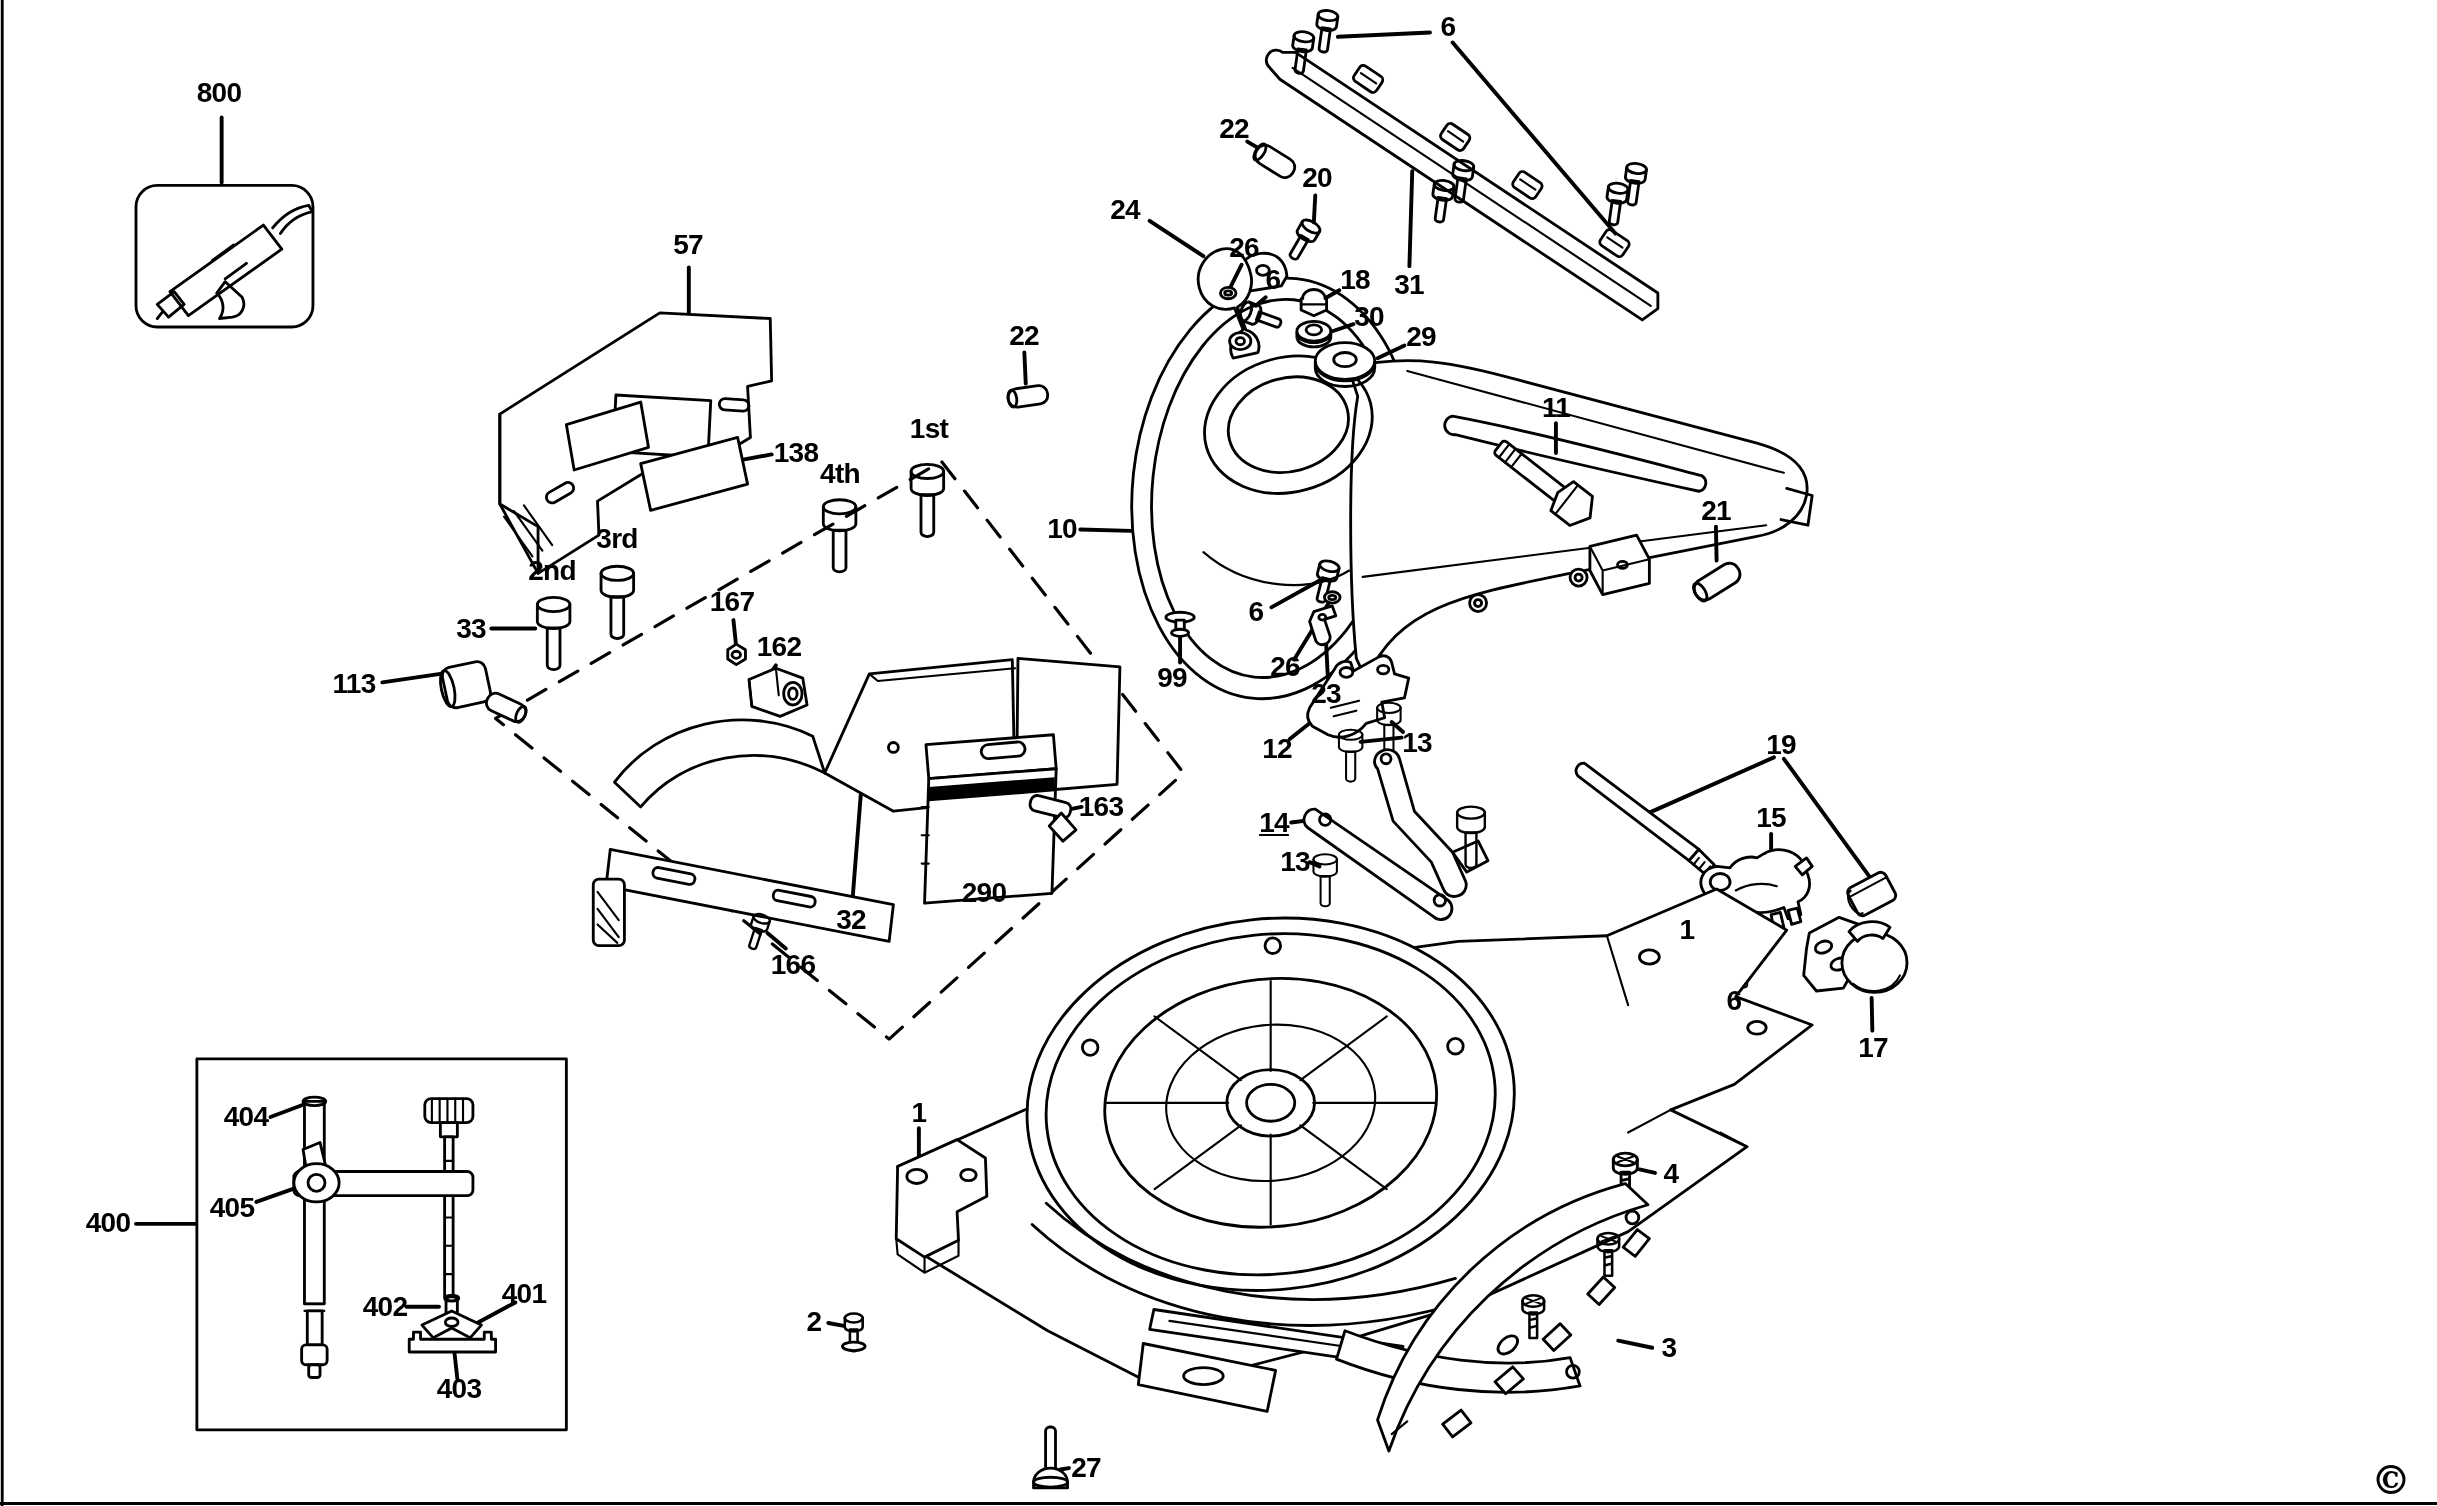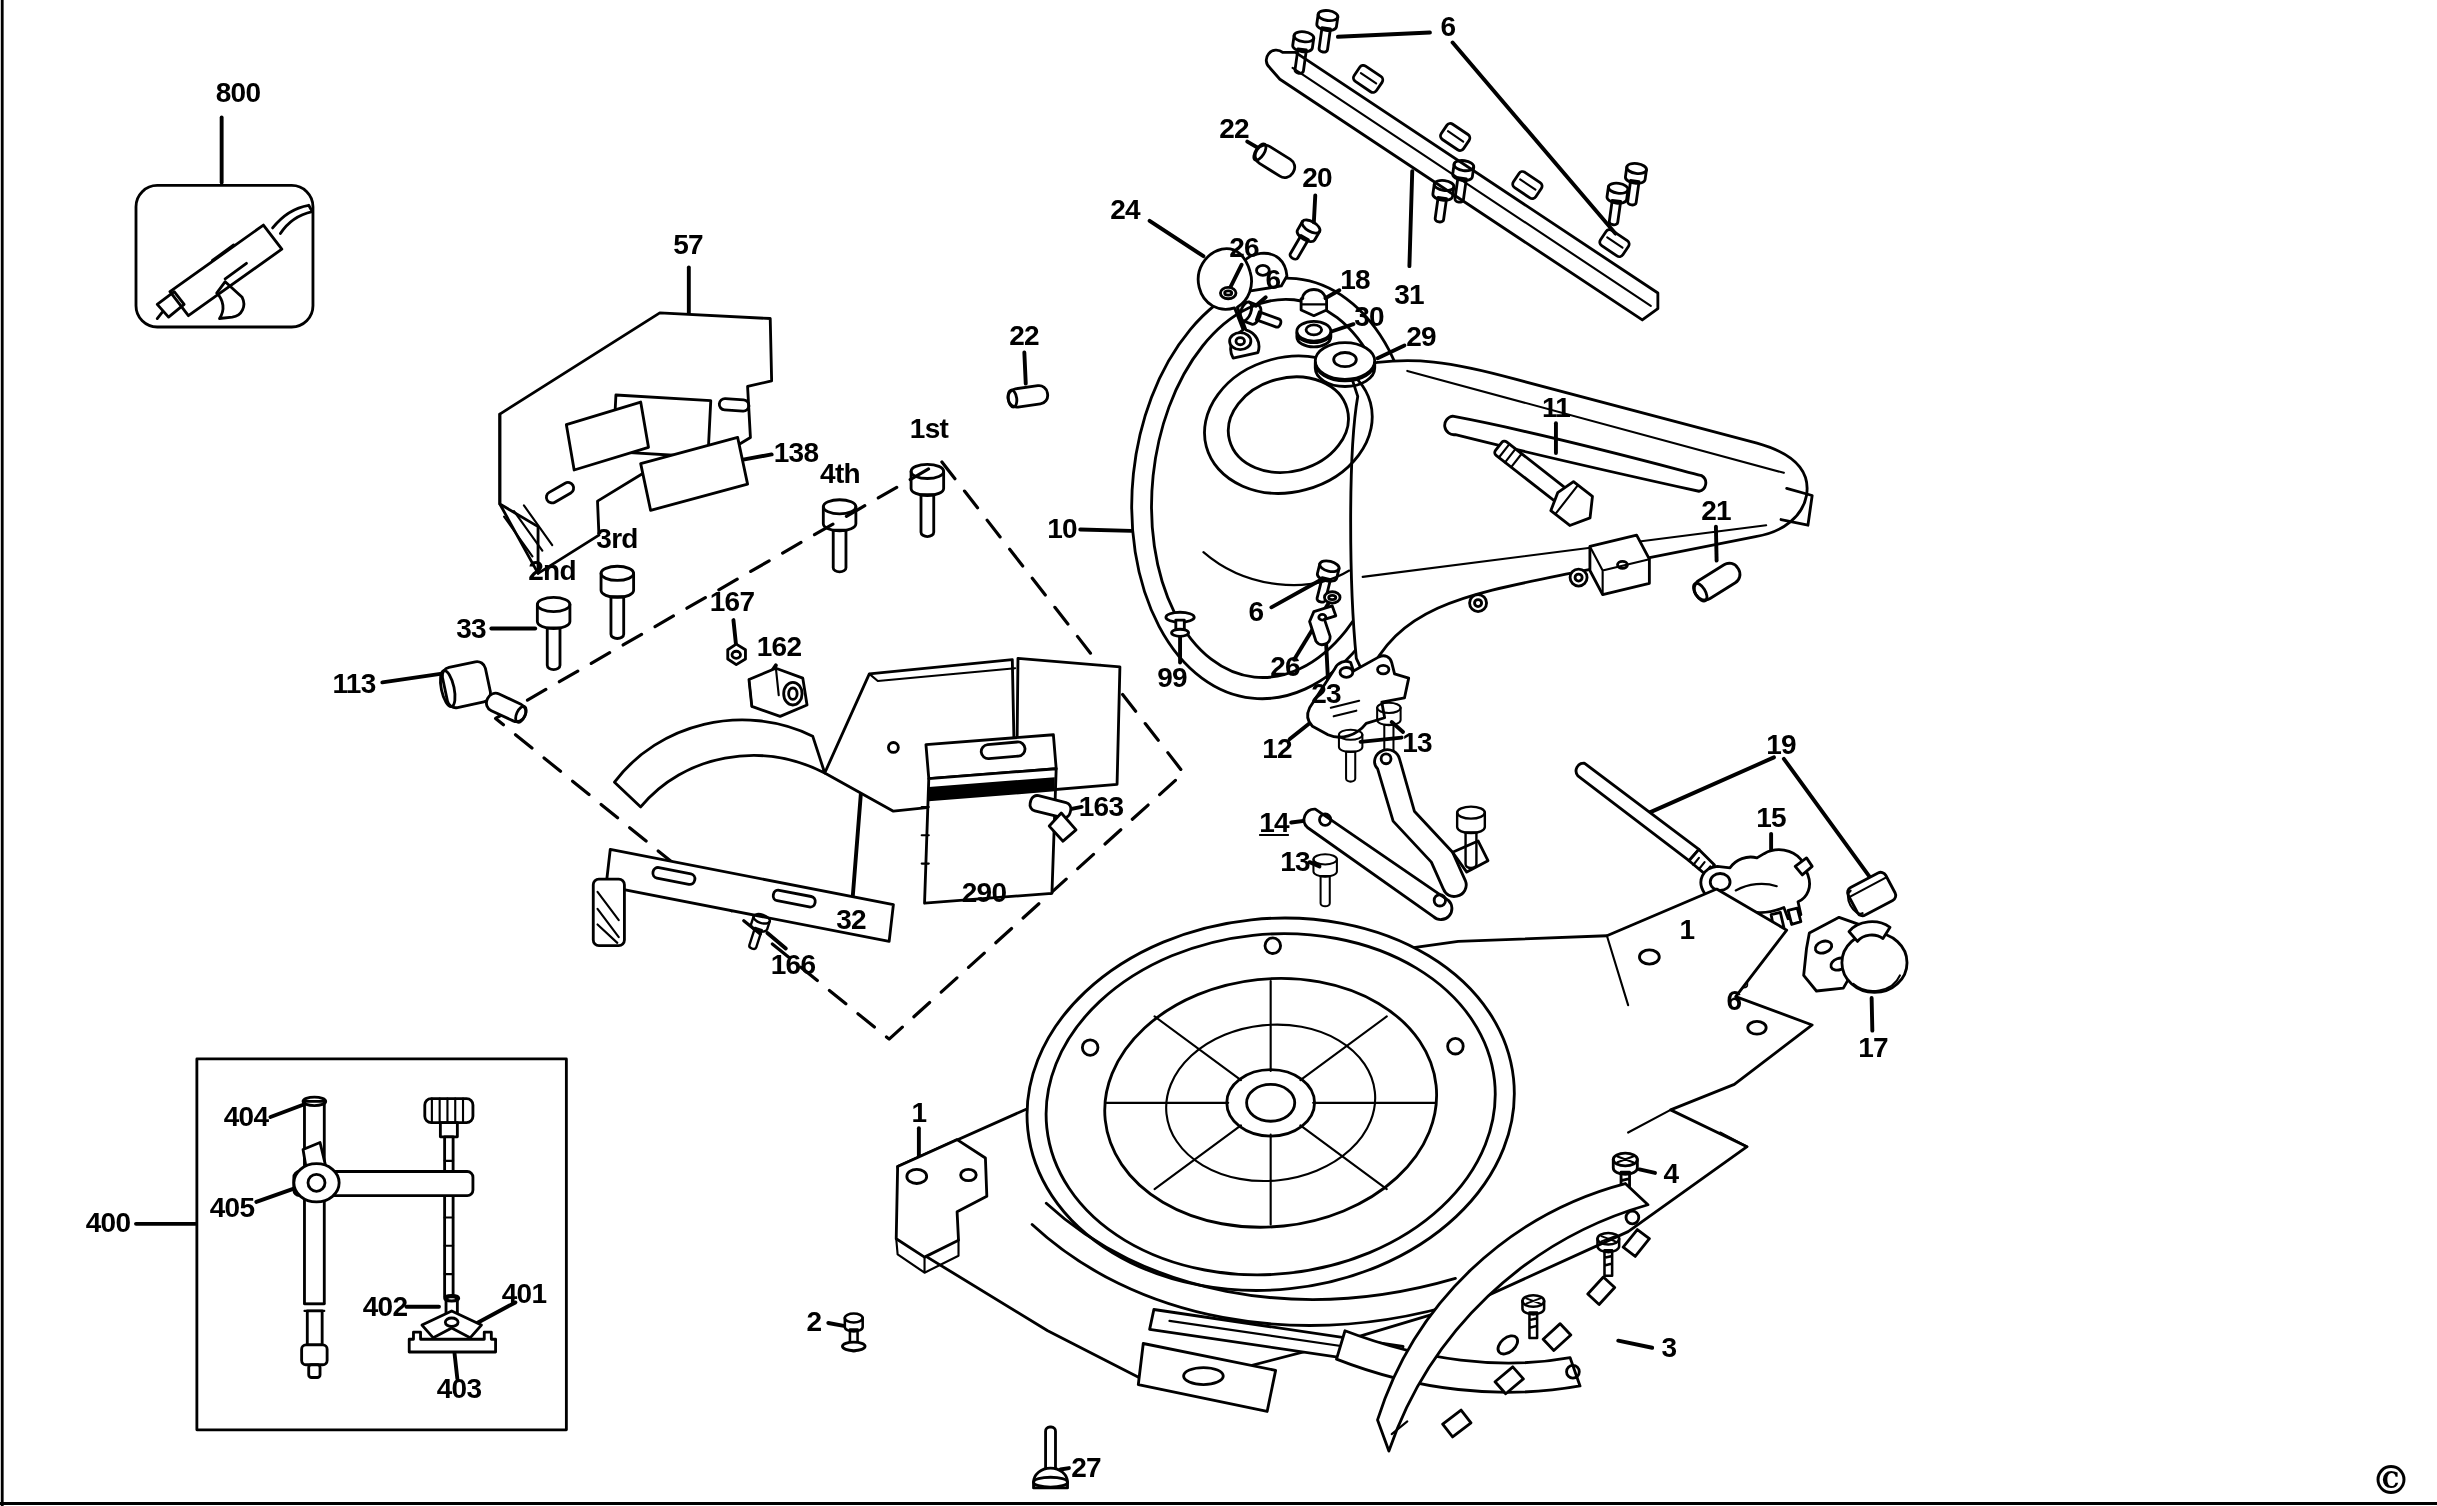--- a/index.html
+++ b/index.html
@@ -457,21 +457,21 @@
       <rect class="w" x="630" y="1832" width="16" height="30" rx="6"></rect>
       <ellipse cx="638" cy="1834" rx="10" ry="4"></ellipse>
       <path class="w" d="M596,1872 L638,1852 L680,1872 L664,1890 L638,1876 L612,1890 Z"></path>
       <path class="w" d="M584,1892 L584,1882 L594,1882 L594,1892 L684,1892 L684,1882 L694,1882 L694,1892 L700,1892 L700,1910 L578,1910 L578,1892 Z"></path>
       <ellipse cx="638" cy="1868" rx="9" ry="6"></ellipse>
     </g>
   </g>
 </svg>
 
 <div>
-      <span class="plabel" style="left: 219px; top: 93px; margin-left: 19px;">800</span>
+      <span class="plabel" style="left: 219px; top: 93px;">800</span>
       <span class="plabel" style="left: 688px; top: 245px;">57</span>
       <span class="plabel" style="left: 796px; top: 453px;">138</span>
       <span class="plabel" style="left: 929px; top: 429px;">1st</span>
       <span class="plabel" style="left: 840px; top: 474px;">4th</span>
       <span class="plabel" style="left: 617px; top: 539px;">3rd</span>
       <span class="plabel" style="left: 552px; top: 571px;">2nd</span>
       <span class="plabel" style="left: 471px; top: 629px;">33</span>
       <span class="plabel" style="left: 354px; top: 684px;">113</span>
       <span class="plabel" style="left: 732px; top: 602px;">167</span>
       <span class="plabel" style="left: 779px; top: 647px;">162</span>
@@ -483,21 +483,21 @@
       <span class="plabel" style="left: 1234px; top: 129px;">22</span>
       <span class="plabel" style="left: 1317px; top: 178px;">20</span>
       <span class="plabel" style="left: 1125px; top: 210px;">24</span>
       <span class="plabel" style="left: 1244px; top: 248px;">26</span>
       <span class="plabel" style="left: 1273px; top: 280px;">6</span>
       <span class="plabel" style="left: 1355px; top: 280px;">18</span>
       <span class="plabel" style="left: 1369px; top: 317px;">30</span>
       <span class="plabel" style="left: 1421px; top: 337px;">29</span>
       <span class="plabel" style="left: 1024px; top: 336px;">22</span>
       <span class="plabel" style="left: 1448px; top: 27px;">6</span>
-      <span class="plabel" style="left: 1409px; top: 295px;">31</span>
+      <span class="plabel" style="left: 1409px; top: 285px;">31</span>
       <span class="plabel" style="left: 1556px; top: 408px;">11</span>
       <span class="plabel" style="left: 1716px; top: 511px;">21</span>
       <span class="plabel" style="left: 1172px; top: 678px;">99</span>
       <span class="plabel" style="left: 1256px; top: 612px;">6</span>
       <span class="plabel" style="left: 1285px; top: 667px;">26</span>
       <span class="plabel" style="left: 1326px; top: 694px;">23</span>
       <span class="plabel" style="left: 1277px; top: 749px;">12</span>
       <span class="plabel" style="left: 1417px; top: 743px;">13</span>
       <span class="plabel" style="left: 1274px; top: 823px; text-decoration: underline;">14</span>
       <span class="plabel" style="left: 1295px; top: 862px;">13</span>

